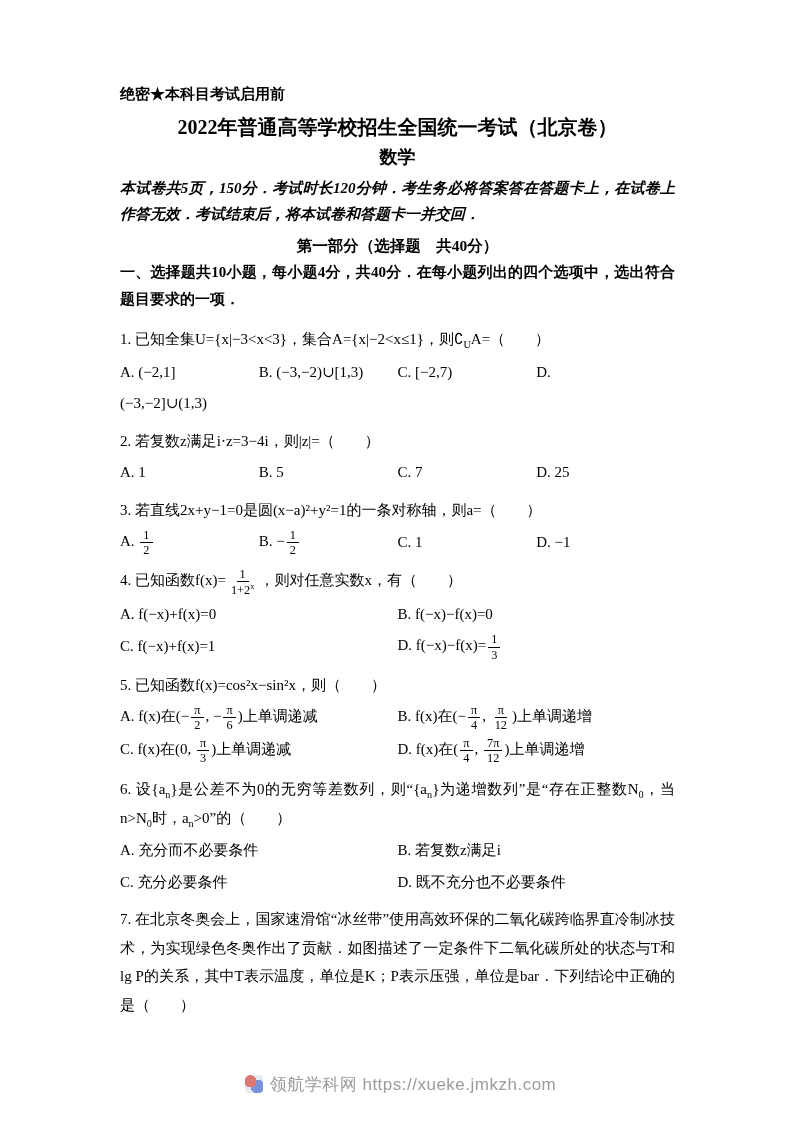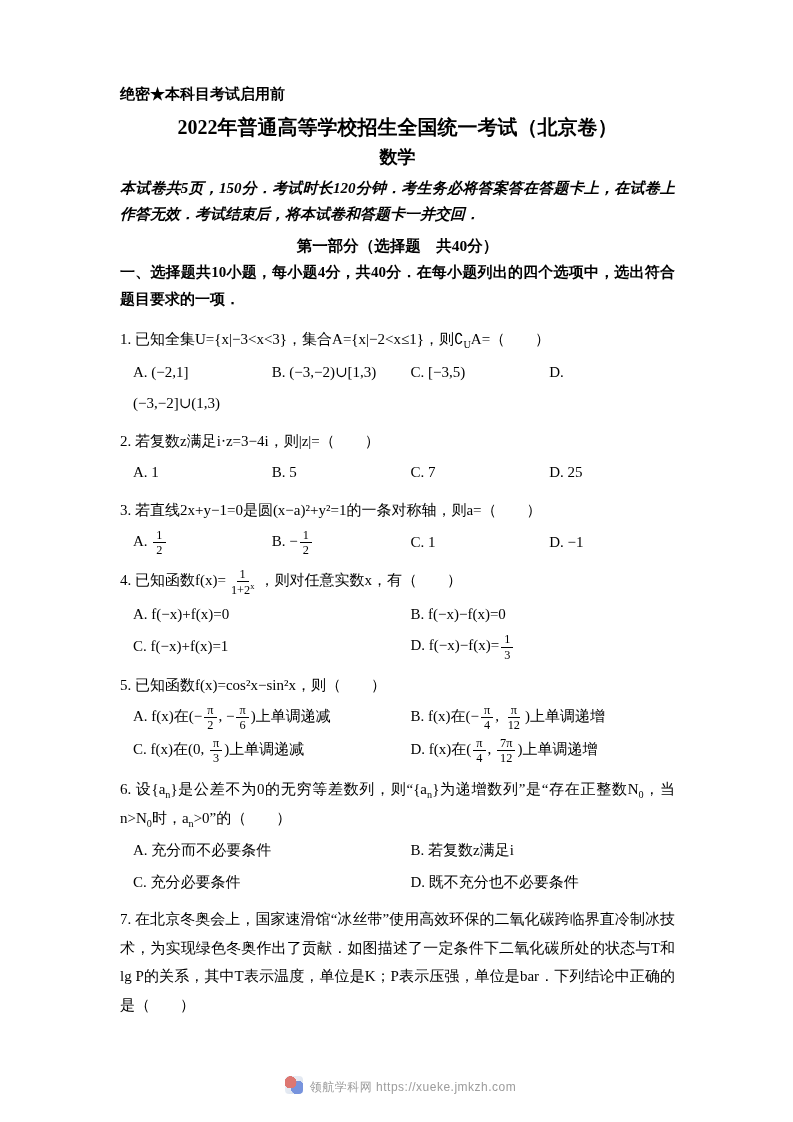--- a/index.html
+++ b/index.html
@@ -14,30 +14,30 @@
   .page{padding:84px 118px 0 120px;}
   .secrecy{font-weight:bold;font-size:15px;line-height:1.4;}
   .title{font-size:20px;font-weight:bold;text-align:center;margin:8px 0 0;line-height:1.4;}
   .subject{font-size:18px;font-weight:bold;text-align:center;margin:4px 0 6px;line-height:1.4;}
   .instructions{font-weight:bold;font-size:15px;line-height:1.72;text-align:justify;margin:2px 0 0;font-style:italic;}
   .part-heading{text-align:center;font-weight:bold;font-size:15.5px;margin:5px 0 0;line-height:1.7;}
   .section-heading{font-weight:bold;font-size:15px;line-height:1.8;text-align:justify;margin:0 0 12px;}
   .question{margin-top:9px;}
   .stem{font-size:15px;line-height:1.9;text-align:justify;}
   .opt-row{display:flex;font-size:15px;line-height:1.9;margin-top:3px;align-items:center;}
-  .opt-cell{flex:1;margin-left:13px;}
+  .opt-cell{flex:1;}
   
   .frac{display:inline-flex;flex-direction:column;align-items:center;vertical-align:middle;
         font-size:0.82em;line-height:1.15;margin:0 2px;}
   .fnum{padding:0 3px;border-bottom:1px solid #000;display:block;text-align:center;}
   .fden{padding:0 3px;display:block;text-align:center;}
   sub,sup{font-size:0.68em;}
   .watermark{
     position:absolute;left:0;right:0;bottom:26px;
-    text-align:center;color:#9c9c9c;font-size:12px;
+    text-align:center;color:#9c9c9c;font-size:17px;
     font-family:"Liberation Sans","DejaVu Sans",sans-serif;
     letter-spacing:0.5px;
     padding-left:8px;
   }
   .watermark-logo{
     display:inline-block;width:18px;height:18px;border-radius:4px;
     margin-right:7px;vertical-align:-3px;
     background:
       radial-gradient(circle at 30% 35%, #d24a43 0 35%, transparent 36%),
       radial-gradient(circle at 70% 65%, #4a6fd2 0 40%, transparent 41%),
@@ -55,21 +55,21 @@
   <div class="subject">数学</div>
   <div class="instructions">本试卷共5页，150分．考试时长120分钟．考生务必将答案答在答题卡上，在试卷上作答无效．考试结束后，将本试卷和答题卡一并交回．</div>
   <div class="part-heading">第一部分（选择题　共40分）</div>
   <div class="section-heading">一、选择题共10小题，每小题4分，共40分．在每小题列出的四个选项中，选出符合题目要求的一项．</div>
   <div>
       <div class="question">
         <div class="stem">1. 已知全集U={x|−3&lt;x&lt;3}，集合A={x|−2&lt;x≤1}，则∁<sub>U</sub>A=（　　）</div>
         <div class="opt-row">
           <div class="opt-cell">A. (−2,1]</div>
           <div class="opt-cell">B. (−3,−2)∪[1,3)</div>
-          <div class="opt-cell">C. [−3,5)</div>
+          <div class="opt-cell">C. [−2,7)</div>
           <div class="opt-cell">D.</div>
         </div>
         <div class="opt-row">
           <div class="opt-cell">(−3,−2]∪(1,3)</div>
         </div>
       </div>
       <div class="question">
         <div class="stem">2. 若复数z满足i⋅z=3−4i，则|z|=（　　）</div>
         <div class="opt-row">
           <div class="opt-cell">A. 1</div>

